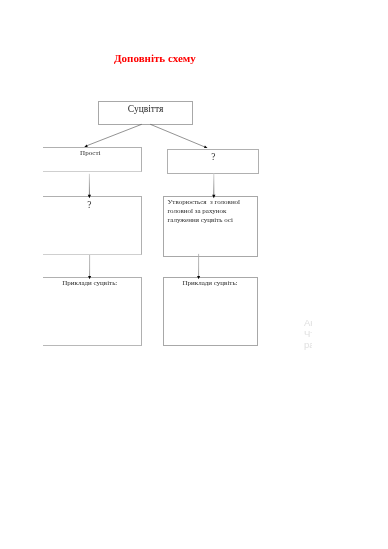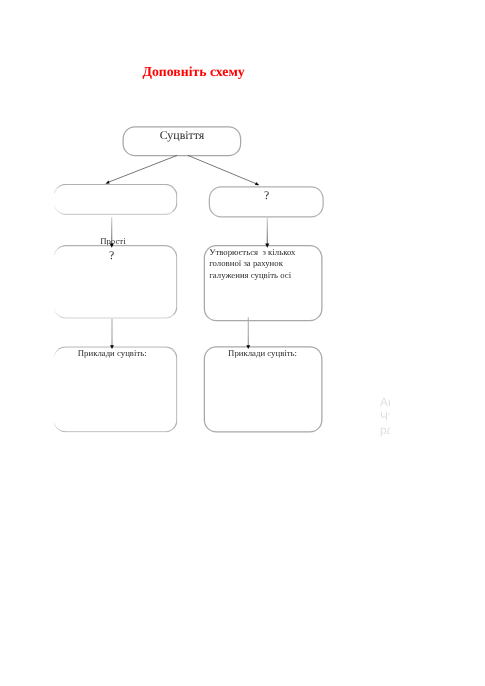--- a/index.html
+++ b/index.html
@@ -2,21 +2,21 @@
 <html><head>
 <meta charset="utf-8">
 <style>
   html,body{margin:0;padding:0;background:#ffffff;}
   body{width:388px;height:549px;overflow:hidden;font-family:"Liberation Serif",serif;}
   .page{position:relative;width:388px;height:549px;background:#fff;}
 
   .title{position:absolute;color:#ff0000;font-family:"Liberation Serif",serif;
          font-size:11px;font-weight:bold;line-height:12px;white-space:pre;}
 
-  .node{position:absolute;box-sizing:border-box;background:transparent;border-radius:10px;}
+  .node{position:absolute;box-sizing:border-box;background:transparent;}
   .node .label{position:absolute;left:0;right:0;text-align:center;
                font-family:"Liberation Serif",serif;color:#2b2b2b;white-space:pre;
                font-size:7px;line-height:8.6px;}
   .para{position:absolute;font-family:"Liberation Serif",serif;color:#2b2b2b;
         font-size:7px;line-height:9px;}
   .para div{white-space:pre;}
 
   svg.lines{position:absolute;left:0;top:0;width:388px;height:549px;overflow:visible;}
 
   .marginnote{position:absolute;color:#e0e0e0;font-family:"Liberation Sans",sans-serif;
@@ -27,34 +27,34 @@
 
 <div class="page">
 
   <div class="title" style="left:114px;top:52px;">Доповніть схему</div>
 
   <div class="node" style="left:98.3px;top:100.6px;width:94.6px;height:24.2px;border:1px solid #a8a8a8;">
     <div class="label" style="top:2.5px;font-size:9.5px;line-height:11px;">Суцвіття</div>
   </div>
 
   <div class="node" style="left:42.7px;top:147.1px;width:99.2px;height:25px;border:1px solid #b0b0b0;border-left:none;border-bottom-color:#cfcfcf;">
-    <div class="label" style="top:1px;right:3px;margin-top:40px;">Прості</div>
+    <div class="label" style="top:1px;right:3px;">Прості</div>
   </div>
 
   <div class="node" style="left:167.2px;top:149.1px;width:92.3px;height:24.6px;border:1px solid #b0b0b0;">
     <div class="label" style="top:2.2px;font-size:9.5px;line-height:11px;">?</div>
   </div>
 
   <div class="node" style="left:42.7px;top:196.4px;width:99.2px;height:58.2px;border:1px solid #b0b0b0;border-left:none;border-bottom-color:#cfcfcf;">
     <div class="label" style="top:2.2px;right:4.8px;font-size:9.5px;line-height:11px;">?</div>
   </div>
 
   <div class="node" style="left:163.2px;top:195.9px;width:94.7px;height:60.7px;border:1px solid #a8a8a8;">
     <div class="para" style="left:3.2px;top:0.9px;right:1px;">
-      <div>Утворюється  з кількох</div>
+      <div>Утворюється  з головної</div>
       <div>головної за рахунок</div>
       <div>галуження суцвіть осі</div>
     </div>
   </div>
 
   <div class="node" style="left:42.7px;top:277.1px;width:99.2px;height:68.6px;border:1px solid #b0b0b0;border-left:none;border-bottom-color:#b8b8b8;">
     <div class="label" style="top:0.9px;right:4px;">Приклади суцвіть:</div>
   </div>
 
   <div class="node" style="left:163.2px;top:277.1px;width:94.7px;height:68.6px;border:1px solid #a8a8a8;">

